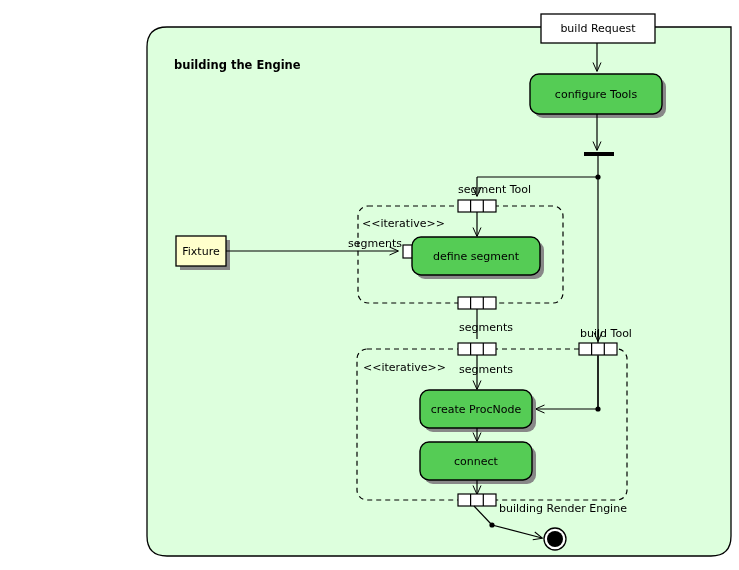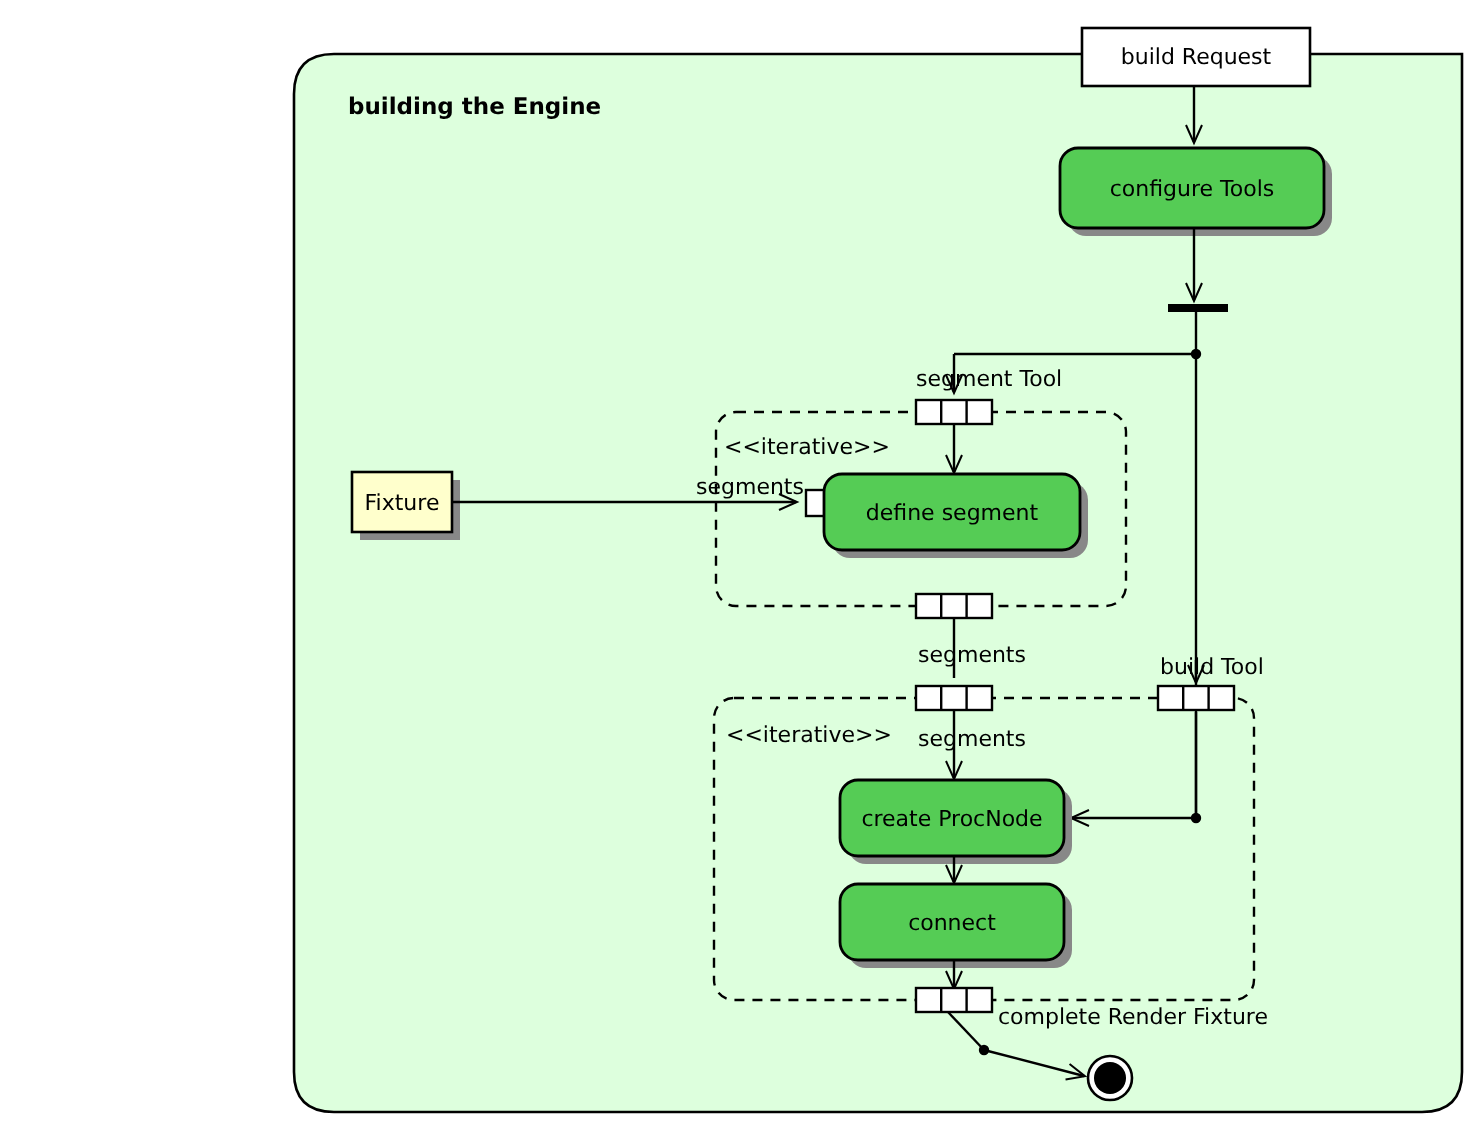--- a/index.html
+++ b/index.html
@@ -159,21 +159,21 @@
     <line x1="474" y1="506" x2="492" y2="525" stroke="#000000" stroke-width="1.2"></line>
     <line x1="492" y1="525" x2="542" y2="538" stroke="#000000" stroke-width="1.2" marker-end="url(#arrowOpen)"></line>
     <circle cx="492" cy="525" r="2.6" fill="#000000"></circle>
 
     <g>
       <circle cx="555" cy="539" r="11" fill="#ffffff" stroke="#000000" stroke-width="1.3"></circle>
       <circle cx="555" cy="539" r="8" fill="#000000" stroke="none"></circle>
     </g>
   </svg>
 
-  <div class="lbl bold" style="left:174px; top:48px;">building the Engine</div>
+  <div class="lbl bold" style="left:174px; top:60px;">building the Engine</div>
 
   <div class="node-text" style="left:541px; top:14px; width:114px; height:29px;">build Request</div>
 
   <div class="node-text" style="left:530px; top:74px; width:132px; height:40px;">configure Tools</div>
 
   <div class="node-text" style="left:176px; top:236px; width:50px; height:30px;">Fixture</div>
 
   <div class="node-text" style="left:420px; top:390px; width:112px; height:38px;">create ProcNode</div>
 
   <div class="node-text" style="left:412px; top:237px; width:128px; height:38px;">define segment</div>
@@ -187,15 +187,15 @@
   <div class="lbl" style="left:458px; top:184px;">segment Tool</div>
 
   <div class="lbl" style="left:348px; top:238px;">segments</div>
 
   <div class="lbl" style="left:459px; top:322px;">segments</div>
 
   <div class="lbl" style="left:459px; top:364px;">segments</div>
 
   <div class="lbl" style="left:580px; top:328px;">build Tool</div>
 
-  <div class="lbl" style="left:499px; top:503px;">complete Render Fixture</div>
+  <div class="lbl" style="left:499px; top:503px;">building Render Engine</div>
 
 </div>
 
 </body></html>

